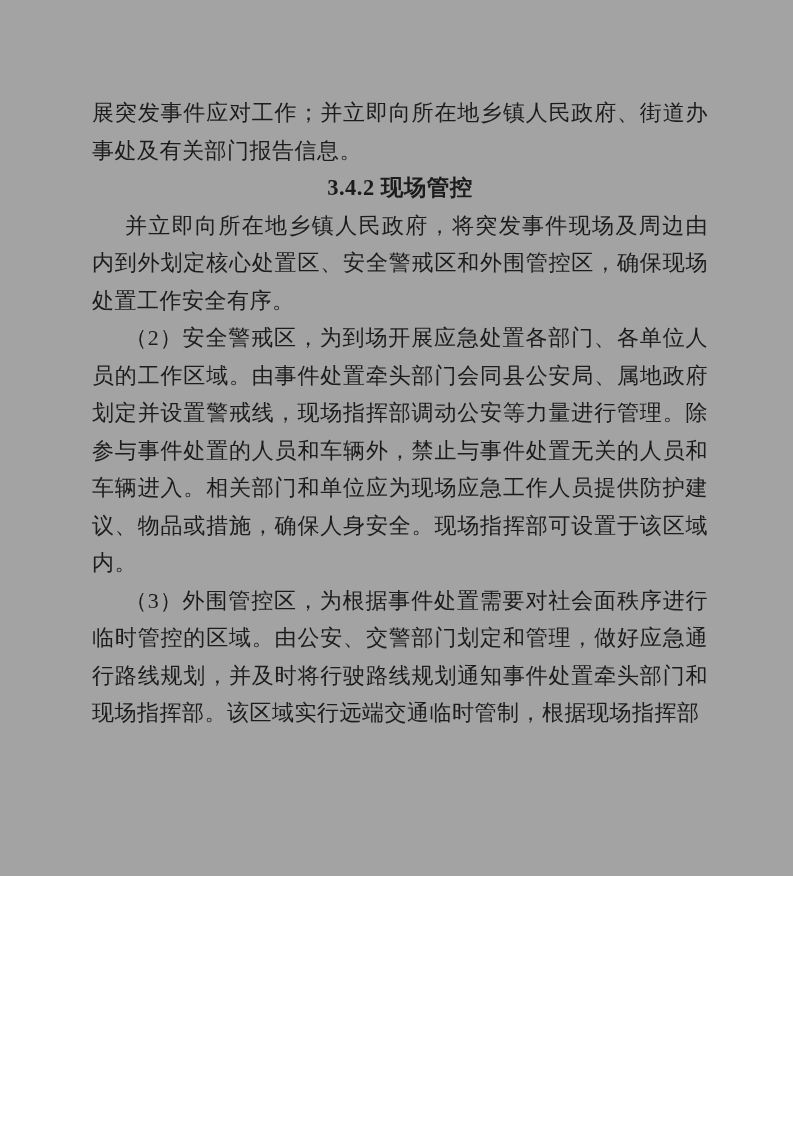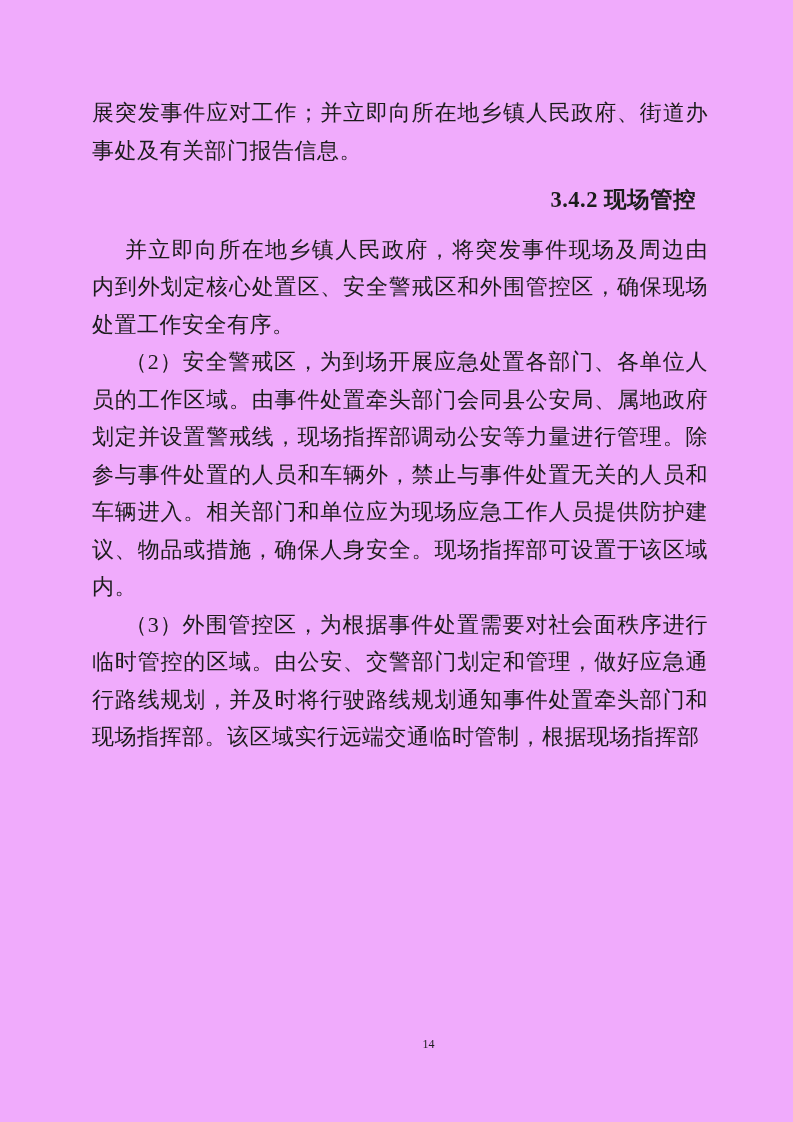--- a/index.html
+++ b/index.html
@@ -3,22 +3,22 @@
 <meta charset="utf-8">
 <style>
   html, body {
     margin: 0;
     padding: 0;
     background: #ffffff;
   }
   .page {
     position: relative;
     width: 793px;
-    height: 1122px;
-    background: #f0abfc;
+    height: 876px;
+    background: #a3a3a3;
     font-family: "Liberation Serif", "DejaVu Serif", serif;
     color: #1c1c1c;
     overflow: hidden;
   }
   .content {
     position: absolute;
     left: 92px;
     top: 94px;
     width: 616px;
     font-size: 22px;
@@ -27,27 +27,27 @@
     text-align: justify;
   }
   .para {
     margin: 0;
     padding: 0;
   }
   .para.indent {
     text-indent: 33px;
   }
   .section-heading {
-    margin: 12px;
+    margin: 0;
     padding: 0;
     font-size: 22.5px;
     font-weight: bold;
     line-height: 37.5px;
     letter-spacing: 0.5px;
-    text-align: right;
+    text-align: center;
   }
   .footer {
     position: absolute;
     top: 1032px;
     left: 0;
     width: 793px;
     text-align: center;
     font-size: 12px;
     line-height: 24px;
     color: #1c1c1c;

